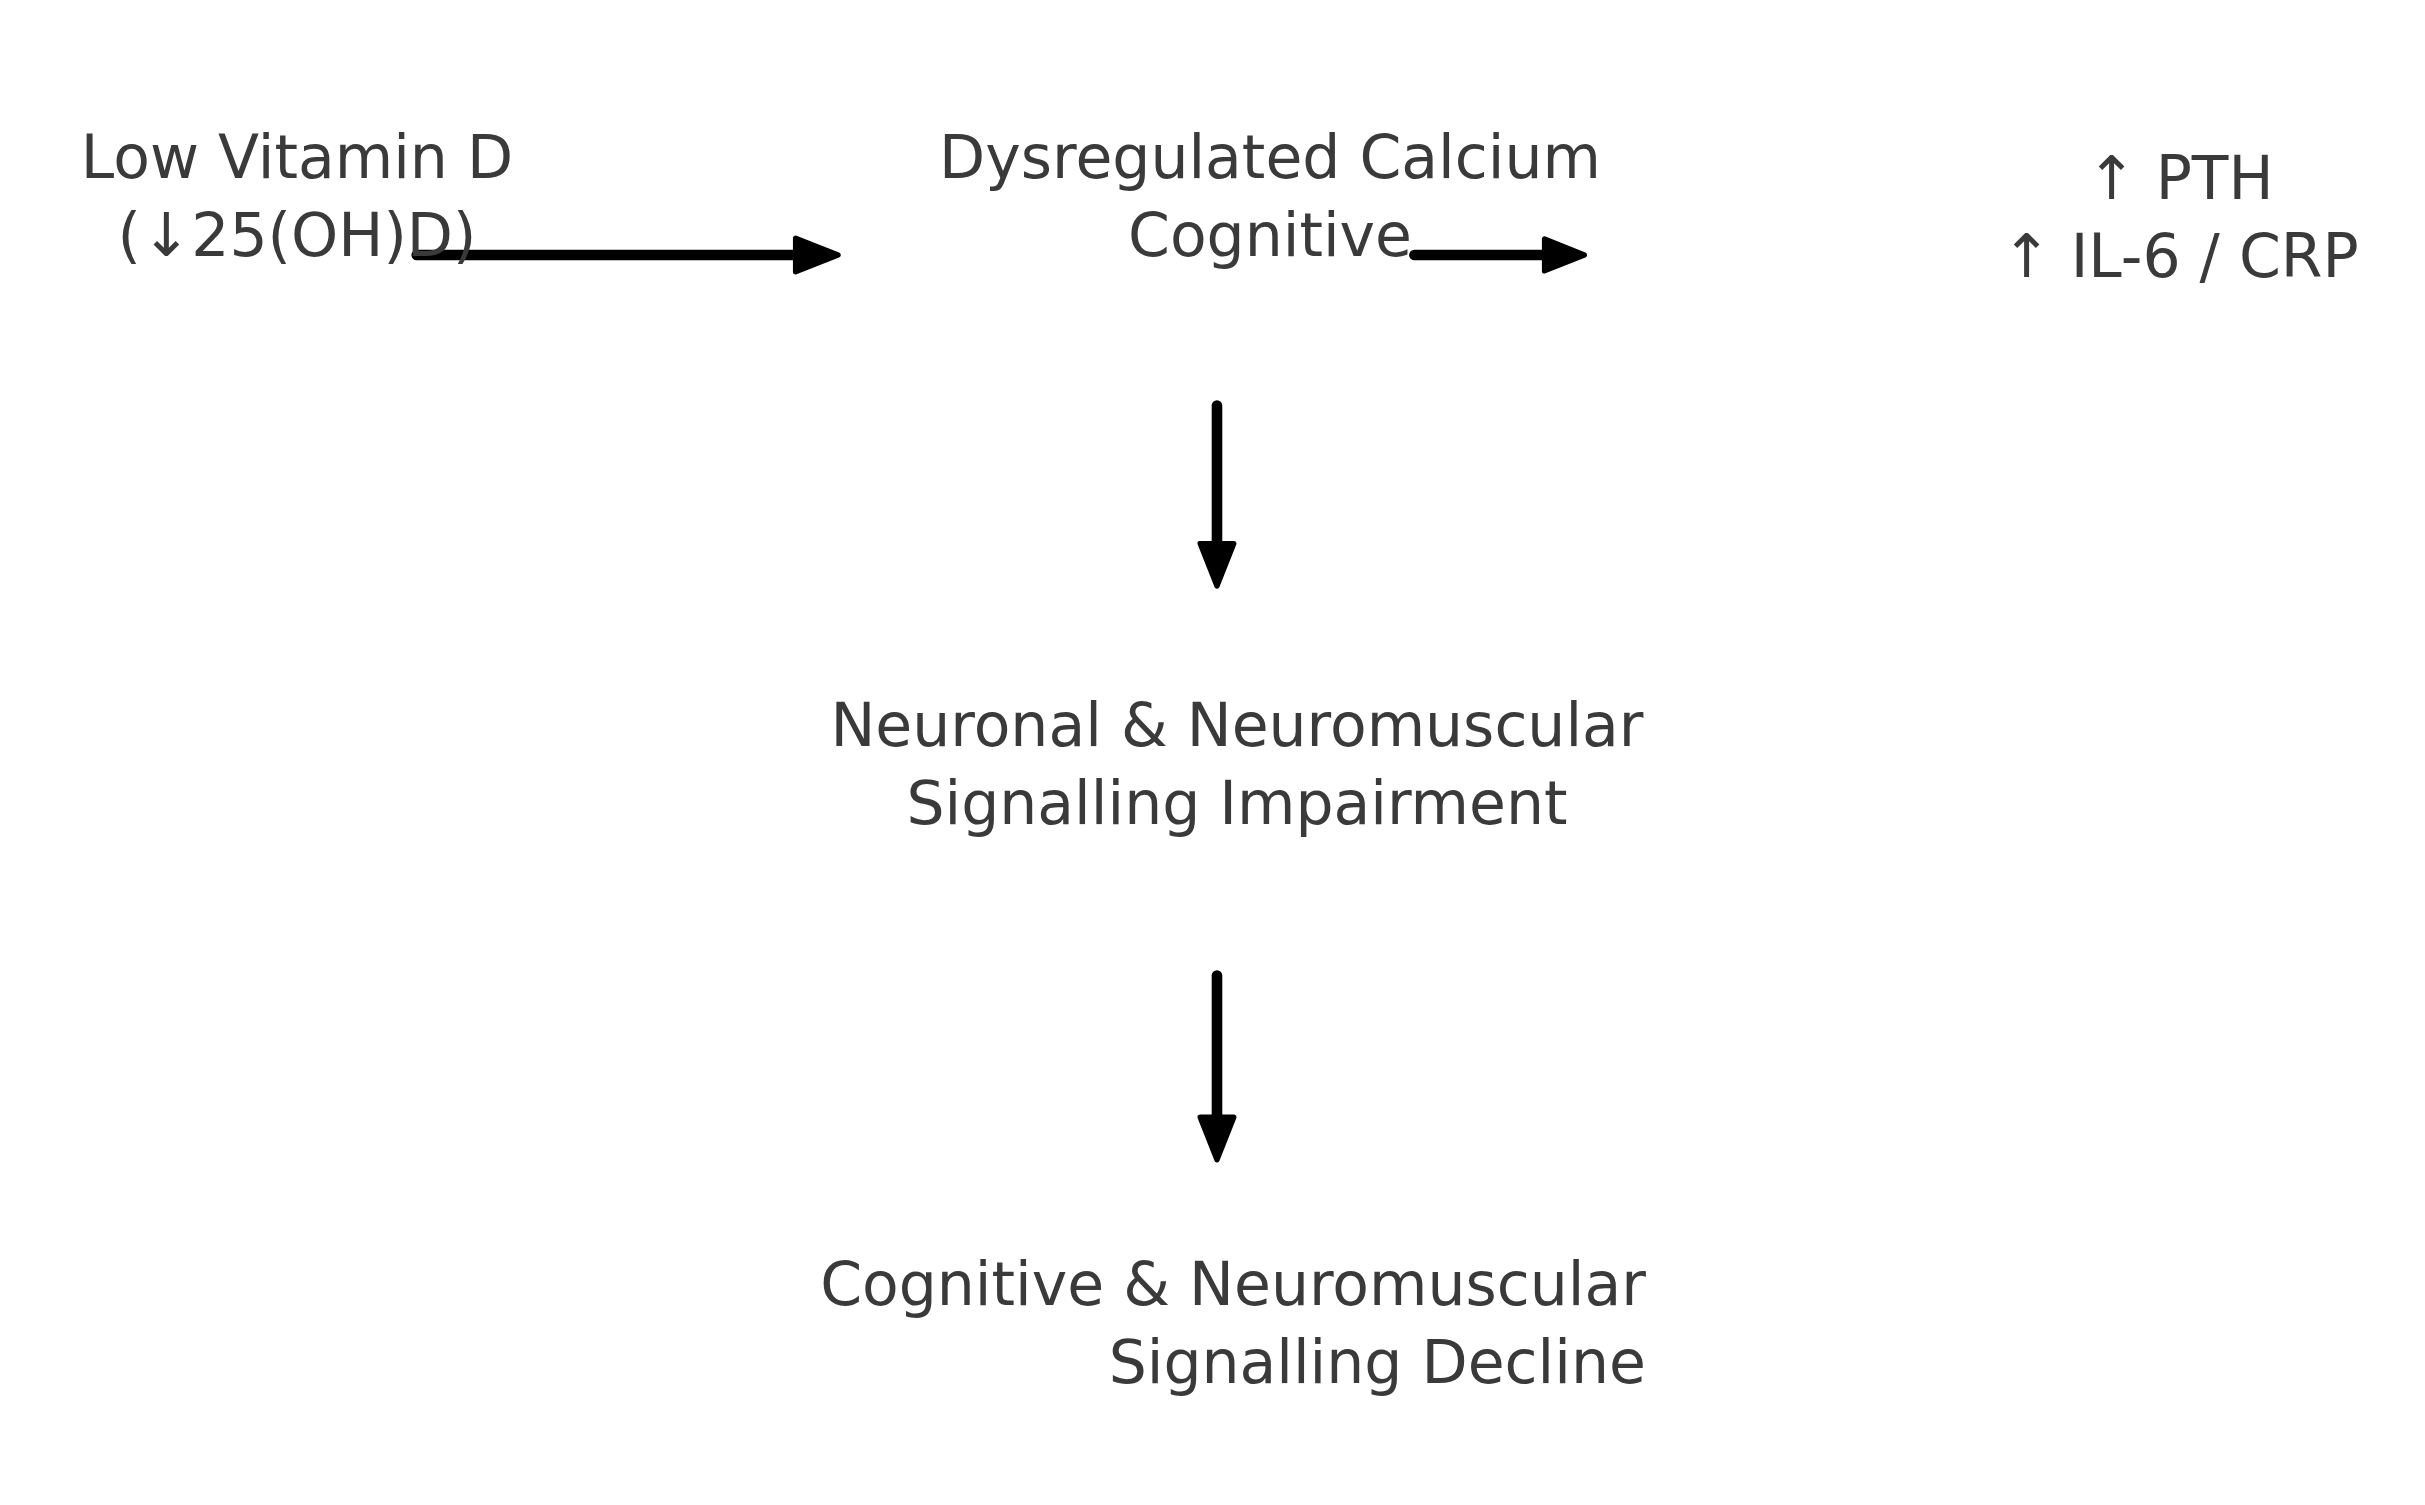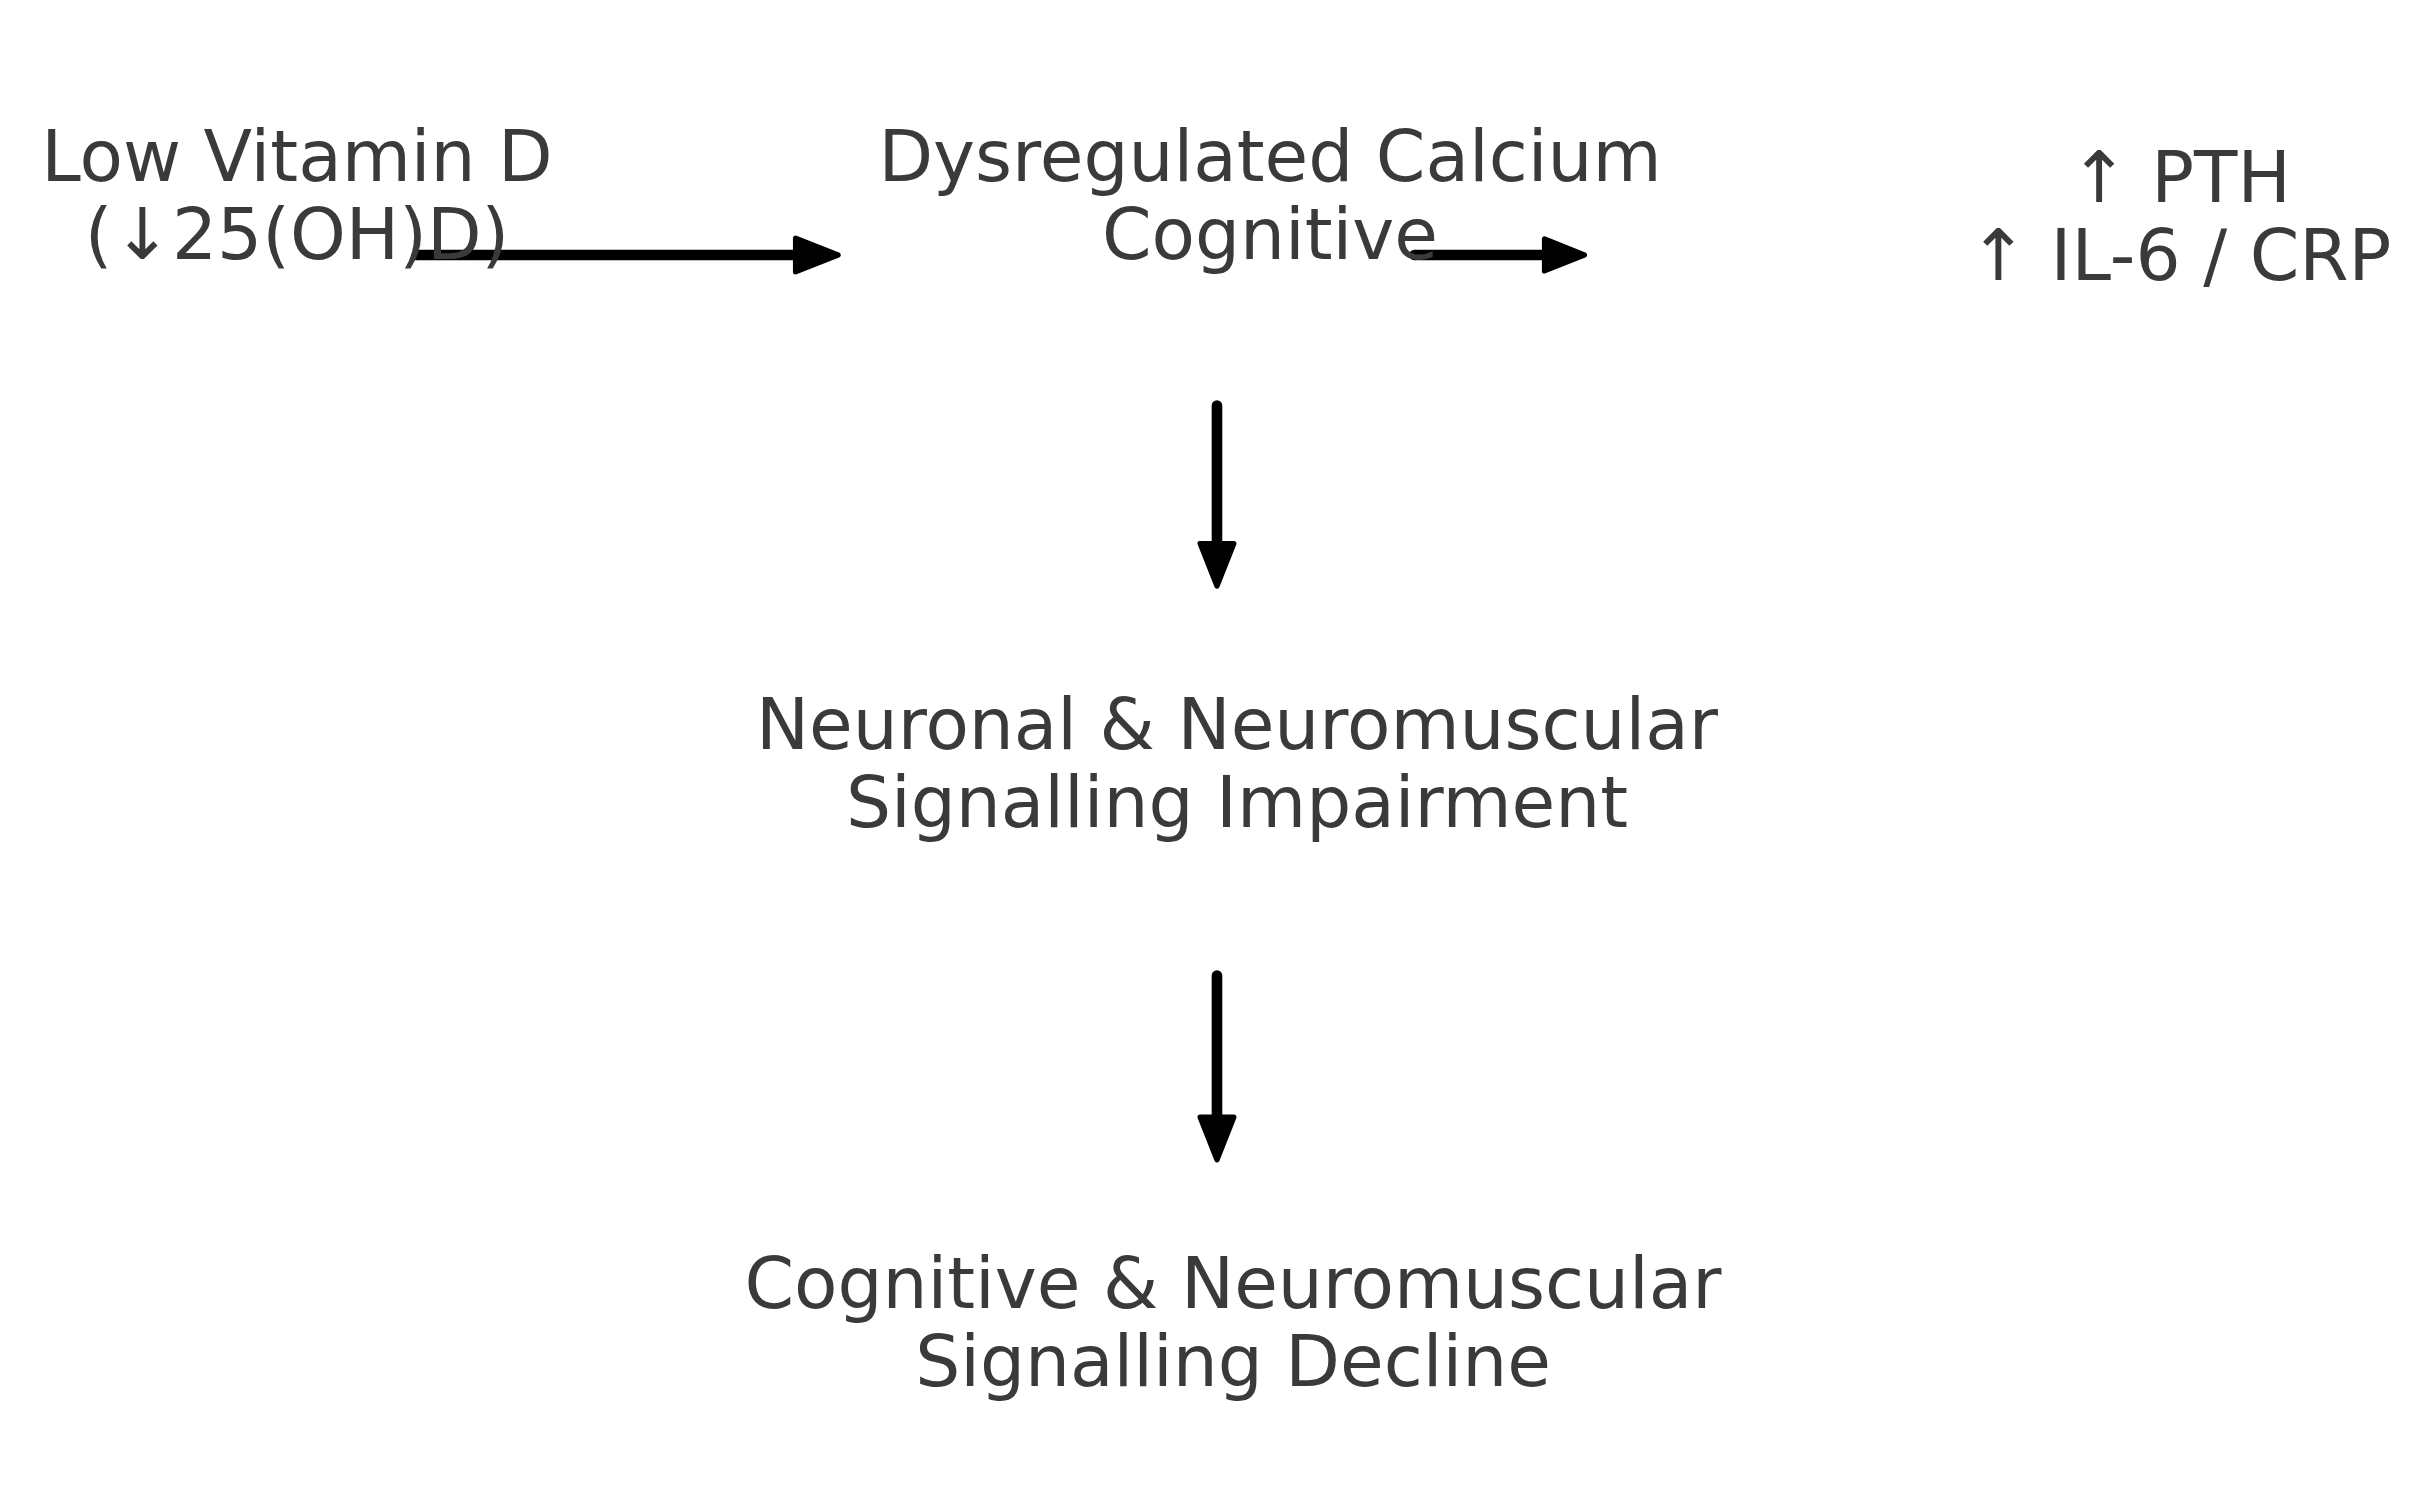--- a/index.html
+++ b/index.html
@@ -16,21 +16,21 @@
   }
   .diagram {
     position: absolute;
     inset: 0;
   }
   .node {
     position: absolute;
     transform: translateX(-50%);
     text-align: center;
     white-space: nowrap;
-    font-size: 71px;
+    font-size: 60px;
     line-height: 78px;
     color: var(--text-color, #3a3a3a);
   }
   #arrow-layer {
     position: absolute;
     left: 0;
     top: 0;
     width: 2426px;
     height: 1505px;
   }
@@ -88,19 +88,19 @@
   <div class="node" style="left:2180px; top:118px;margin-top:21px;">
     <div>↑ PTH</div>
     <div>↑ IL-6 / CRP</div>
   </div>
 
   <div class="node" style="left:1237px; top:686px;">
     <div>Neuronal &amp; Neuromuscular</div>
     <div>Signalling Impairment</div>
   </div>
 
-  <div class="node" style="left:1233px; top:1245px;">
+  <div class="node" style="left:1233px; top:1245px;text-align:right;">
     <div>Cognitive &amp; Neuromuscular</div>
     <div>Signalling Decline</div>
   </div>
 
 </div>
 
 
 </body></html>

